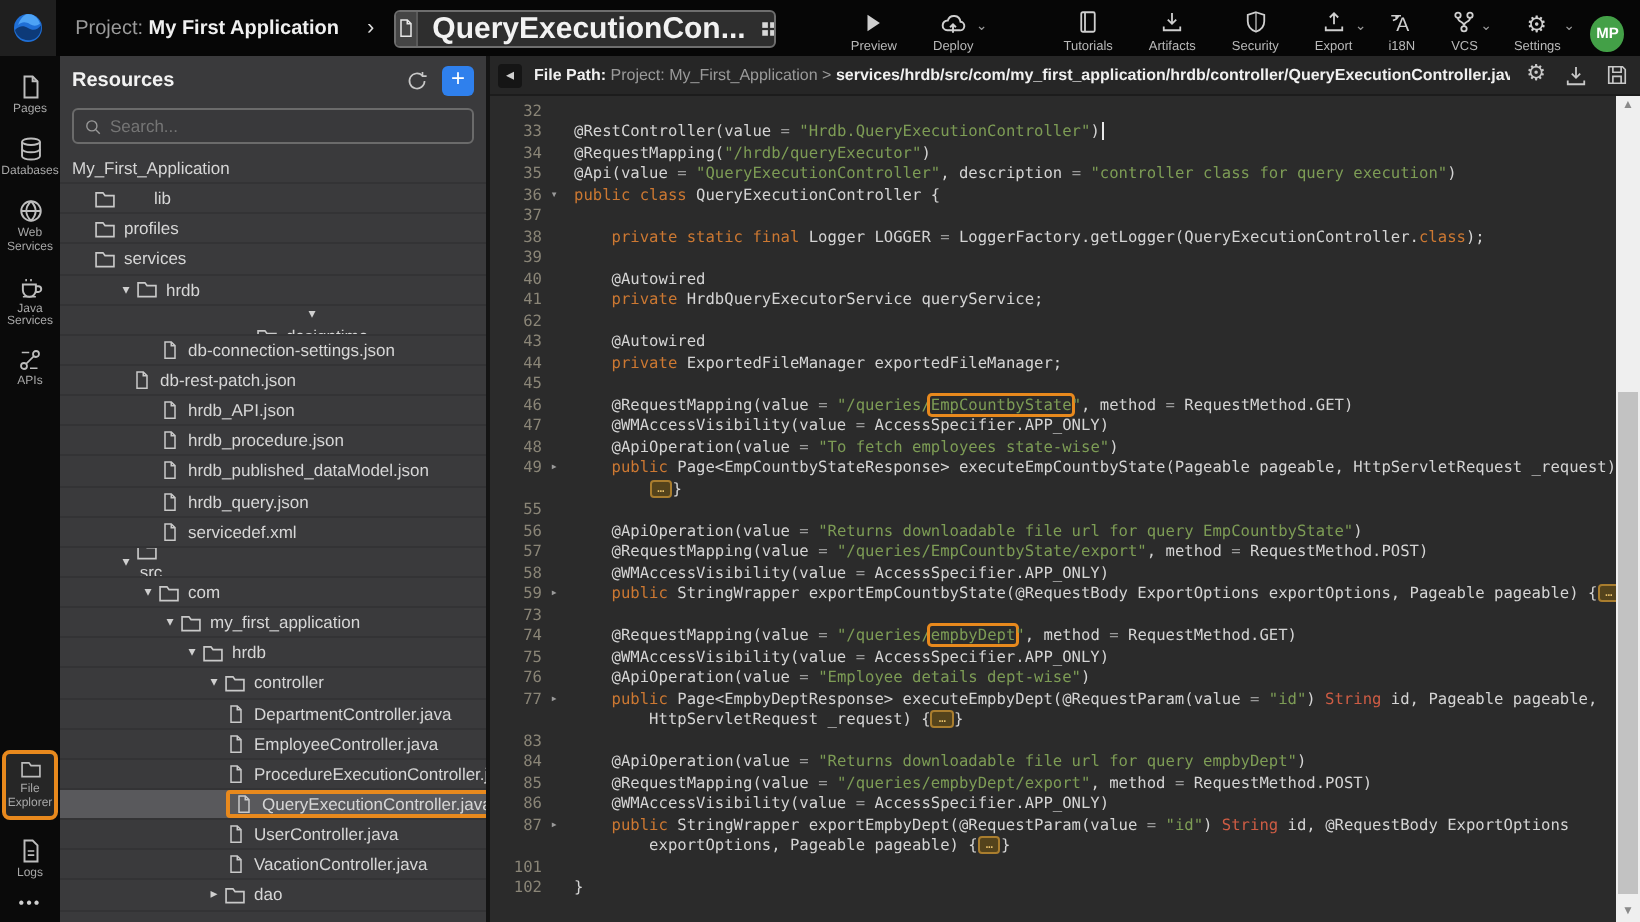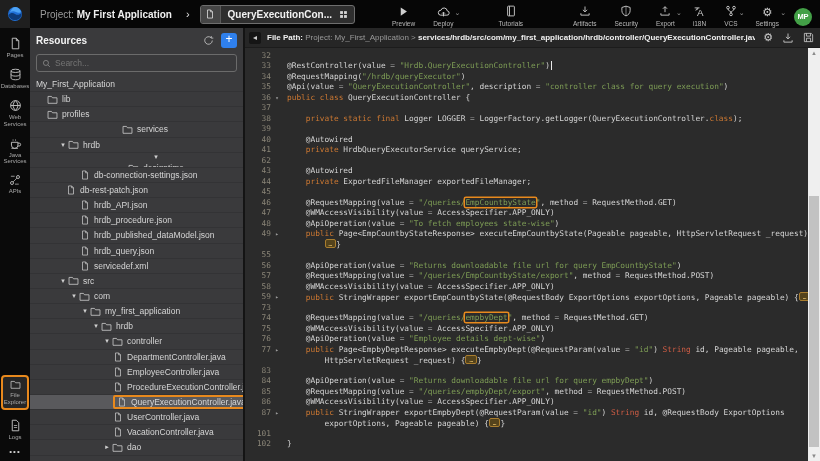--- a/index.html
+++ b/index.html
@@ -8,21 +8,21 @@
   .app { width:820px; height:461px; display:flex; flex-direction:column; position:relative; }
 
   
   .topbar { height:28px; background:#060606; display:flex; align-items:center; flex:0 0 28px; }
   .logo-box { width:30px; height:28px; background:#1f1f1f; display:flex; align-items:center; justify-content:center; }
   .project { margin-left:10px; font-size:10px; color:#9b9b9b; white-space:nowrap; }
   .project b { color:#f0f0f0; font-weight:bold; }
   .crumb-chev { color:#e0e0e0; font-size:11px; margin:0 10px 0 14px; }
   .tabwrap { display:flex; align-items:center; border:1px solid #6e6e6e; border-radius:3px; background:#2e2e2e; height:19px; overflow:hidden; }
   .tab-docbtn { width:20px; height:19px; background:#454545; display:flex; align-items:center; justify-content:center; border-right:1px solid #5a5a5a; }
-  .tab-label { color:#f2f2f2; font-size:10px; font-weight:bold; padding:0 7px; white-space:nowrap; }
+  .tab-label { color:#f2f2f2; font-size:15px; font-weight:bold; padding:0 7px; white-space:nowrap; }
   .tab-grid { padding-right:6px; display:flex; align-items:center; }
   .tb-actions { display:flex; align-items:flex-start; }
   .tb-item { display:flex; flex-direction:column; align-items:center; color:#cfcfcf; margin:3px 9px 0; cursor:pointer; position:relative; }
   .tb-item .ic { height:13px; display:flex; align-items:center; justify-content:center; }
   .tb-item .lb { font-size:6.5px; color:#b9b9b9; margin-top:2px; white-space:nowrap; }
   .tb-item .dd { position:absolute; right:-7px; top:4px; font-size:7px; color:#9a9a9a; }
   .tb-left { margin-left:28px; }
   .tb-tutorials { margin-left:36px; }
   .tb-right { margin-left:auto; }
   .avatar { width:18px; height:18px; border-radius:50%; background:#43a047; color:#fff; font-size:7.5px; font-weight:bold;
@@ -328,40 +328,40 @@
           </span>
         <input placeholder="Search..." style="">
       </div>
       <div class="tree" id="tree">
           <div class="tree-row" style="padding-left: 6px;">
             <span style="display: inline-flex; align-items: center;">
               <span>My_First_Application</span>
             </span>
           </div>
           <div class="tree-row" style="padding-left: 17px;">
-            <span style="display: inline-flex; align-items: center;">
+            <span style="display: inline-flex; align-items: center; gap: 15px;">
               <span class="tr-ic">
                 <svg width="11" height="11" viewBox="0 0 16 16" fill="none" stroke="currentColor" stroke-width="1.2">
                   <path d="M1.5 3.5h5L8 5.5h6.5v8h-13z"></path>
                 </svg>
               </span>
               <span>lib</span>
             </span>
           </div>
           <div class="tree-row" style="padding-left: 17px;">
             <span style="display: inline-flex; align-items: center;">
               <span class="tr-ic">
                 <svg width="11" height="11" viewBox="0 0 16 16" fill="none" stroke="currentColor" stroke-width="1.2">
                   <path d="M1.5 3.5h5L8 5.5h6.5v8h-13z"></path>
                 </svg>
               </span>
               <span>profiles</span>
             </span>
           </div>
-          <div class="tree-row" style="padding-left: 17px; justify-content: center;">
+          <div class="tree-row" style="padding-left: 17px;">
             <span style="display: inline-flex; align-items: center;">
               <span class="tr-ic">
                 <svg width="11" height="11" viewBox="0 0 16 16" fill="none" stroke="currentColor" stroke-width="1.2">
                   <path d="M1.5 3.5h5L8 5.5h6.5v8h-13z"></path>
                 </svg>
               </span>
               <span>services</span>
             </span>
           </div>
           <div class="tree-row" style="padding-left: 28px;">
@@ -458,21 +458,21 @@
                 <svg width="10" height="10" viewBox="0 0 16 16" fill="none" stroke="currentColor" stroke-width="1.2">
                   <path d="M4 1.5h5l3 3V14.5H4z"></path>
                   <path d="M9 1.5v3h3"></path>
                 </svg>
               </span>
               <span>servicedef.xml</span>
             </span>
           </div>
           <div class="tree-row" style="padding-left: 28px;">
             <span class="tr-arrow">▾</span>
-            <span style="display: inline-flex; align-items: center;">
+            <span style="display: inline-flex; align-items: center; flex-direction: column;">
               <span class="tr-ic">
                 <svg width="11" height="11" viewBox="0 0 16 16" fill="none" stroke="currentColor" stroke-width="1.2">
                   <path d="M1.5 3.5h5L8 5.5h6.5v8h-13z"></path>
                 </svg>
               </span>
               <span>src</span>
             </span>
           </div>
           <div class="tree-row" style="padding-left: 39px;">
             <span class="tr-arrow">▾</span>

